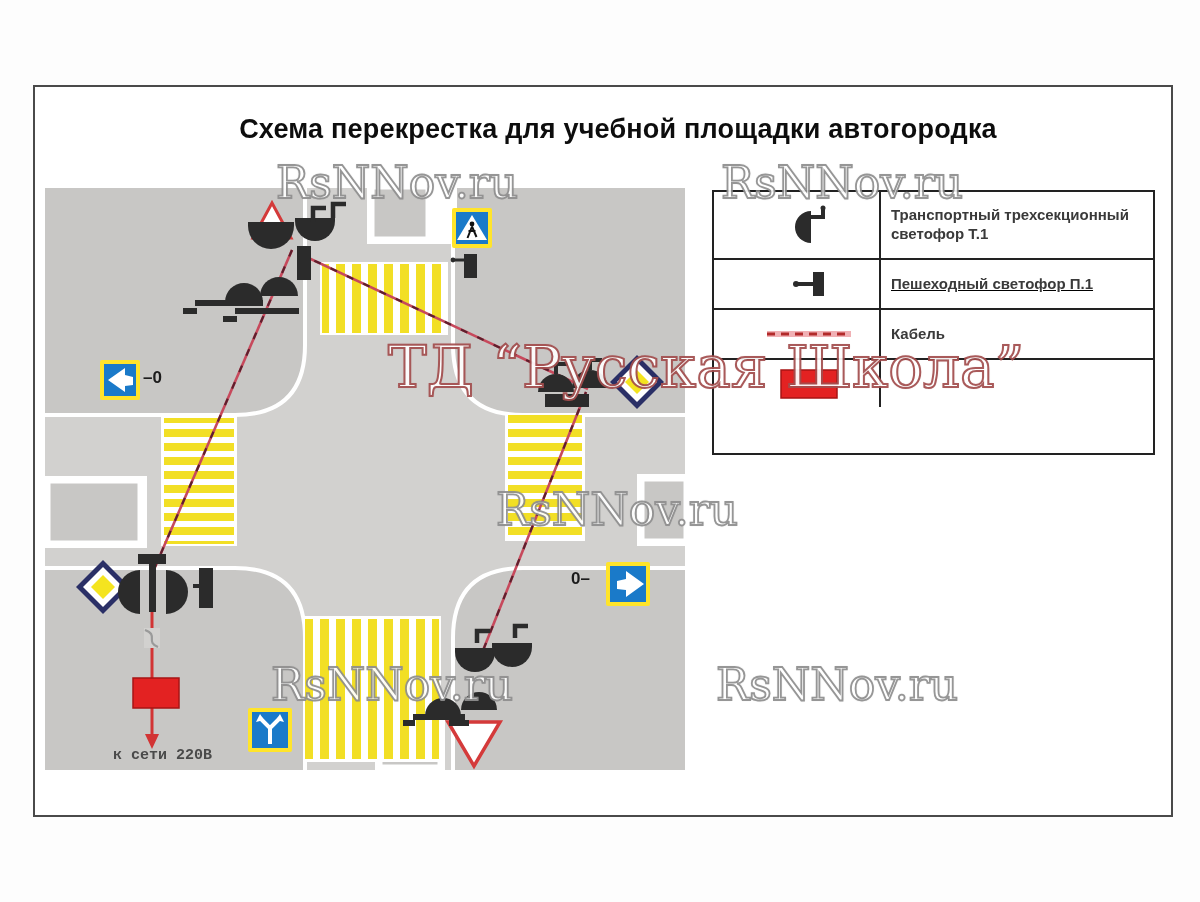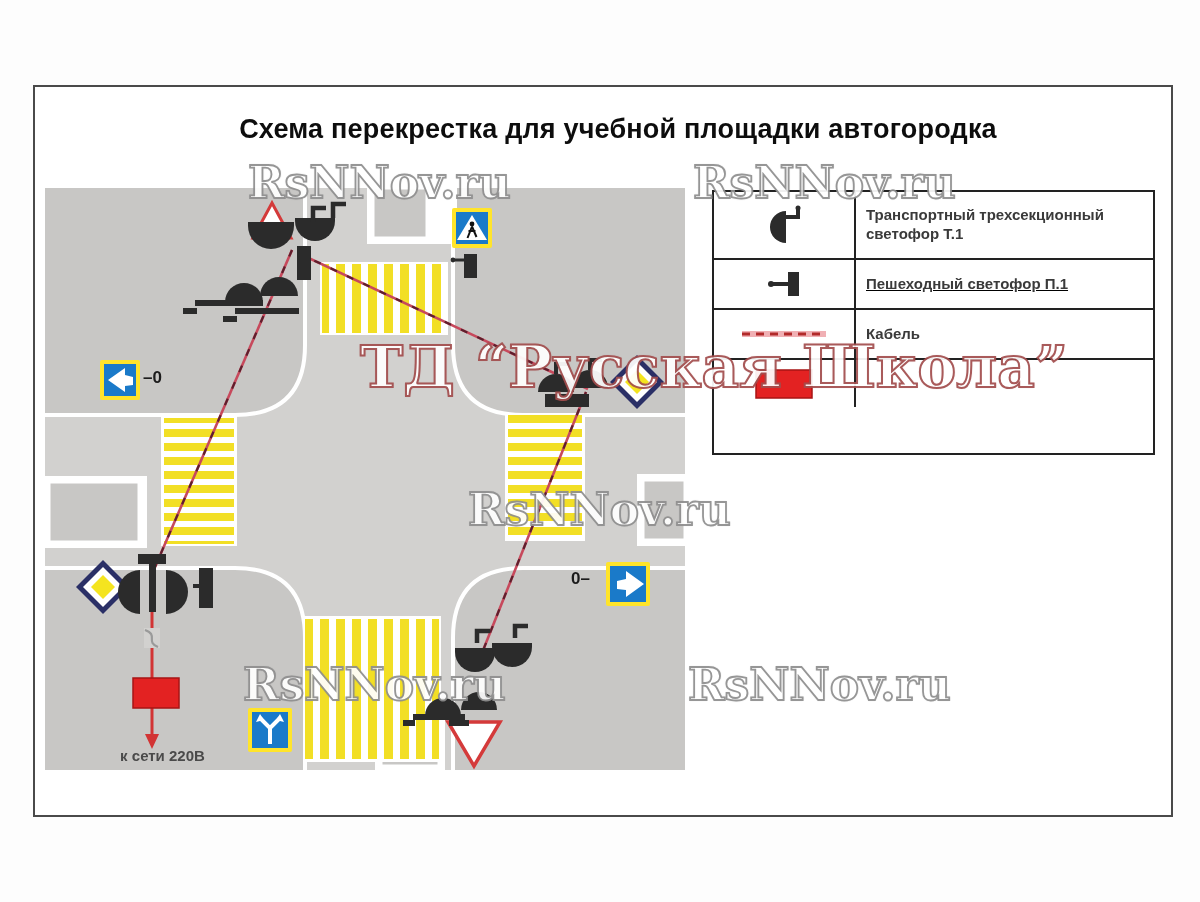--- a/index.html
+++ b/index.html
@@ -8,36 +8,36 @@
   .frame{position:absolute;left:33px;top:85px;width:1136px;height:728px;background:#ffffff;
          border:2px solid #4a4a4a;}
   .title{position:absolute;left:63px;top:114px;width:1110px;text-align:center;
          font-size:27px;font-weight:bold;color:#0d0d0d;letter-spacing:0.2px;}
   .diagram{position:absolute;left:45px;top:188px;width:640px;height:582px;}
   .diagram svg{display:block;}
 
   
   .legend{position:absolute;left:712px;top:190px;width:443px;height:265px;
           border:2px solid #222;background:#fff;box-sizing:border-box;display:flex;flex-direction:column;}
-  .lrow{display:flex;flex-direction:row;border-bottom:2px solid #222;flex:0 0 auto;}
+  .lrow{display:flex;flex-direction:row;border-bottom:2px solid #222;flex:0 0 auto;padding-left:25px;}
   .lrow:last-child{border-bottom:none;}
   .licon{width:140px;border-right:2px solid #222;display:flex;align-items:center;justify-content:center;flex:0 0 auto;}
   .ltext{flex:1;display:flex;align-items:center;padding:4px 10px;font-size:15px;font-weight:700;color:#3a3a3a;line-height:1.25;}
 
   
-  .wm{position:absolute;font-family:"DejaVu Serif",serif;font-weight:bold;color:#ffffff;
+  .wm{position:absolute;font-family:"DejaVu Serif",serif;font-weight:normal;color:#ffffff;
       -webkit-text-stroke:1.8px #8f8f8f;text-shadow:0 0 2px rgba(110,110,110,.55);
-      opacity:.93;white-space:nowrap;z-index:6;pointer-events:none;}
+      opacity:.93;white-space:nowrap;z-index:6;pointer-events:none;margin-left:28px;}
   .wm-site{font-size:44px;line-height:1;}
   .wm-center{font-size:58px;line-height:1;-webkit-text-stroke:2px #a34e4e;
              text-shadow:0 0 2px rgba(150,60,60,.55);}
 
   .pole-label{position:absolute;font-size:17px;font-weight:bold;color:#1c1c1c;z-index:4;}
   .power-label{position:absolute;left:100px;top:747px;width:125px;text-align:center;
-               font-size:15px;font-weight:bold;color:#4a4a4a;z-index:4;}
+               font-size:15px;font-weight:bold;color:#4a4a4a;z-index:4;font-family:Liberation Mono, monospace;}
 </style>
 </head>
 <body>
 
 <div class="screen">
   <div class="frame"></div>
 
   <div class="title">Схема перекрестка для учебной площадки автогородка</div>
 
   <div class="diagram">

